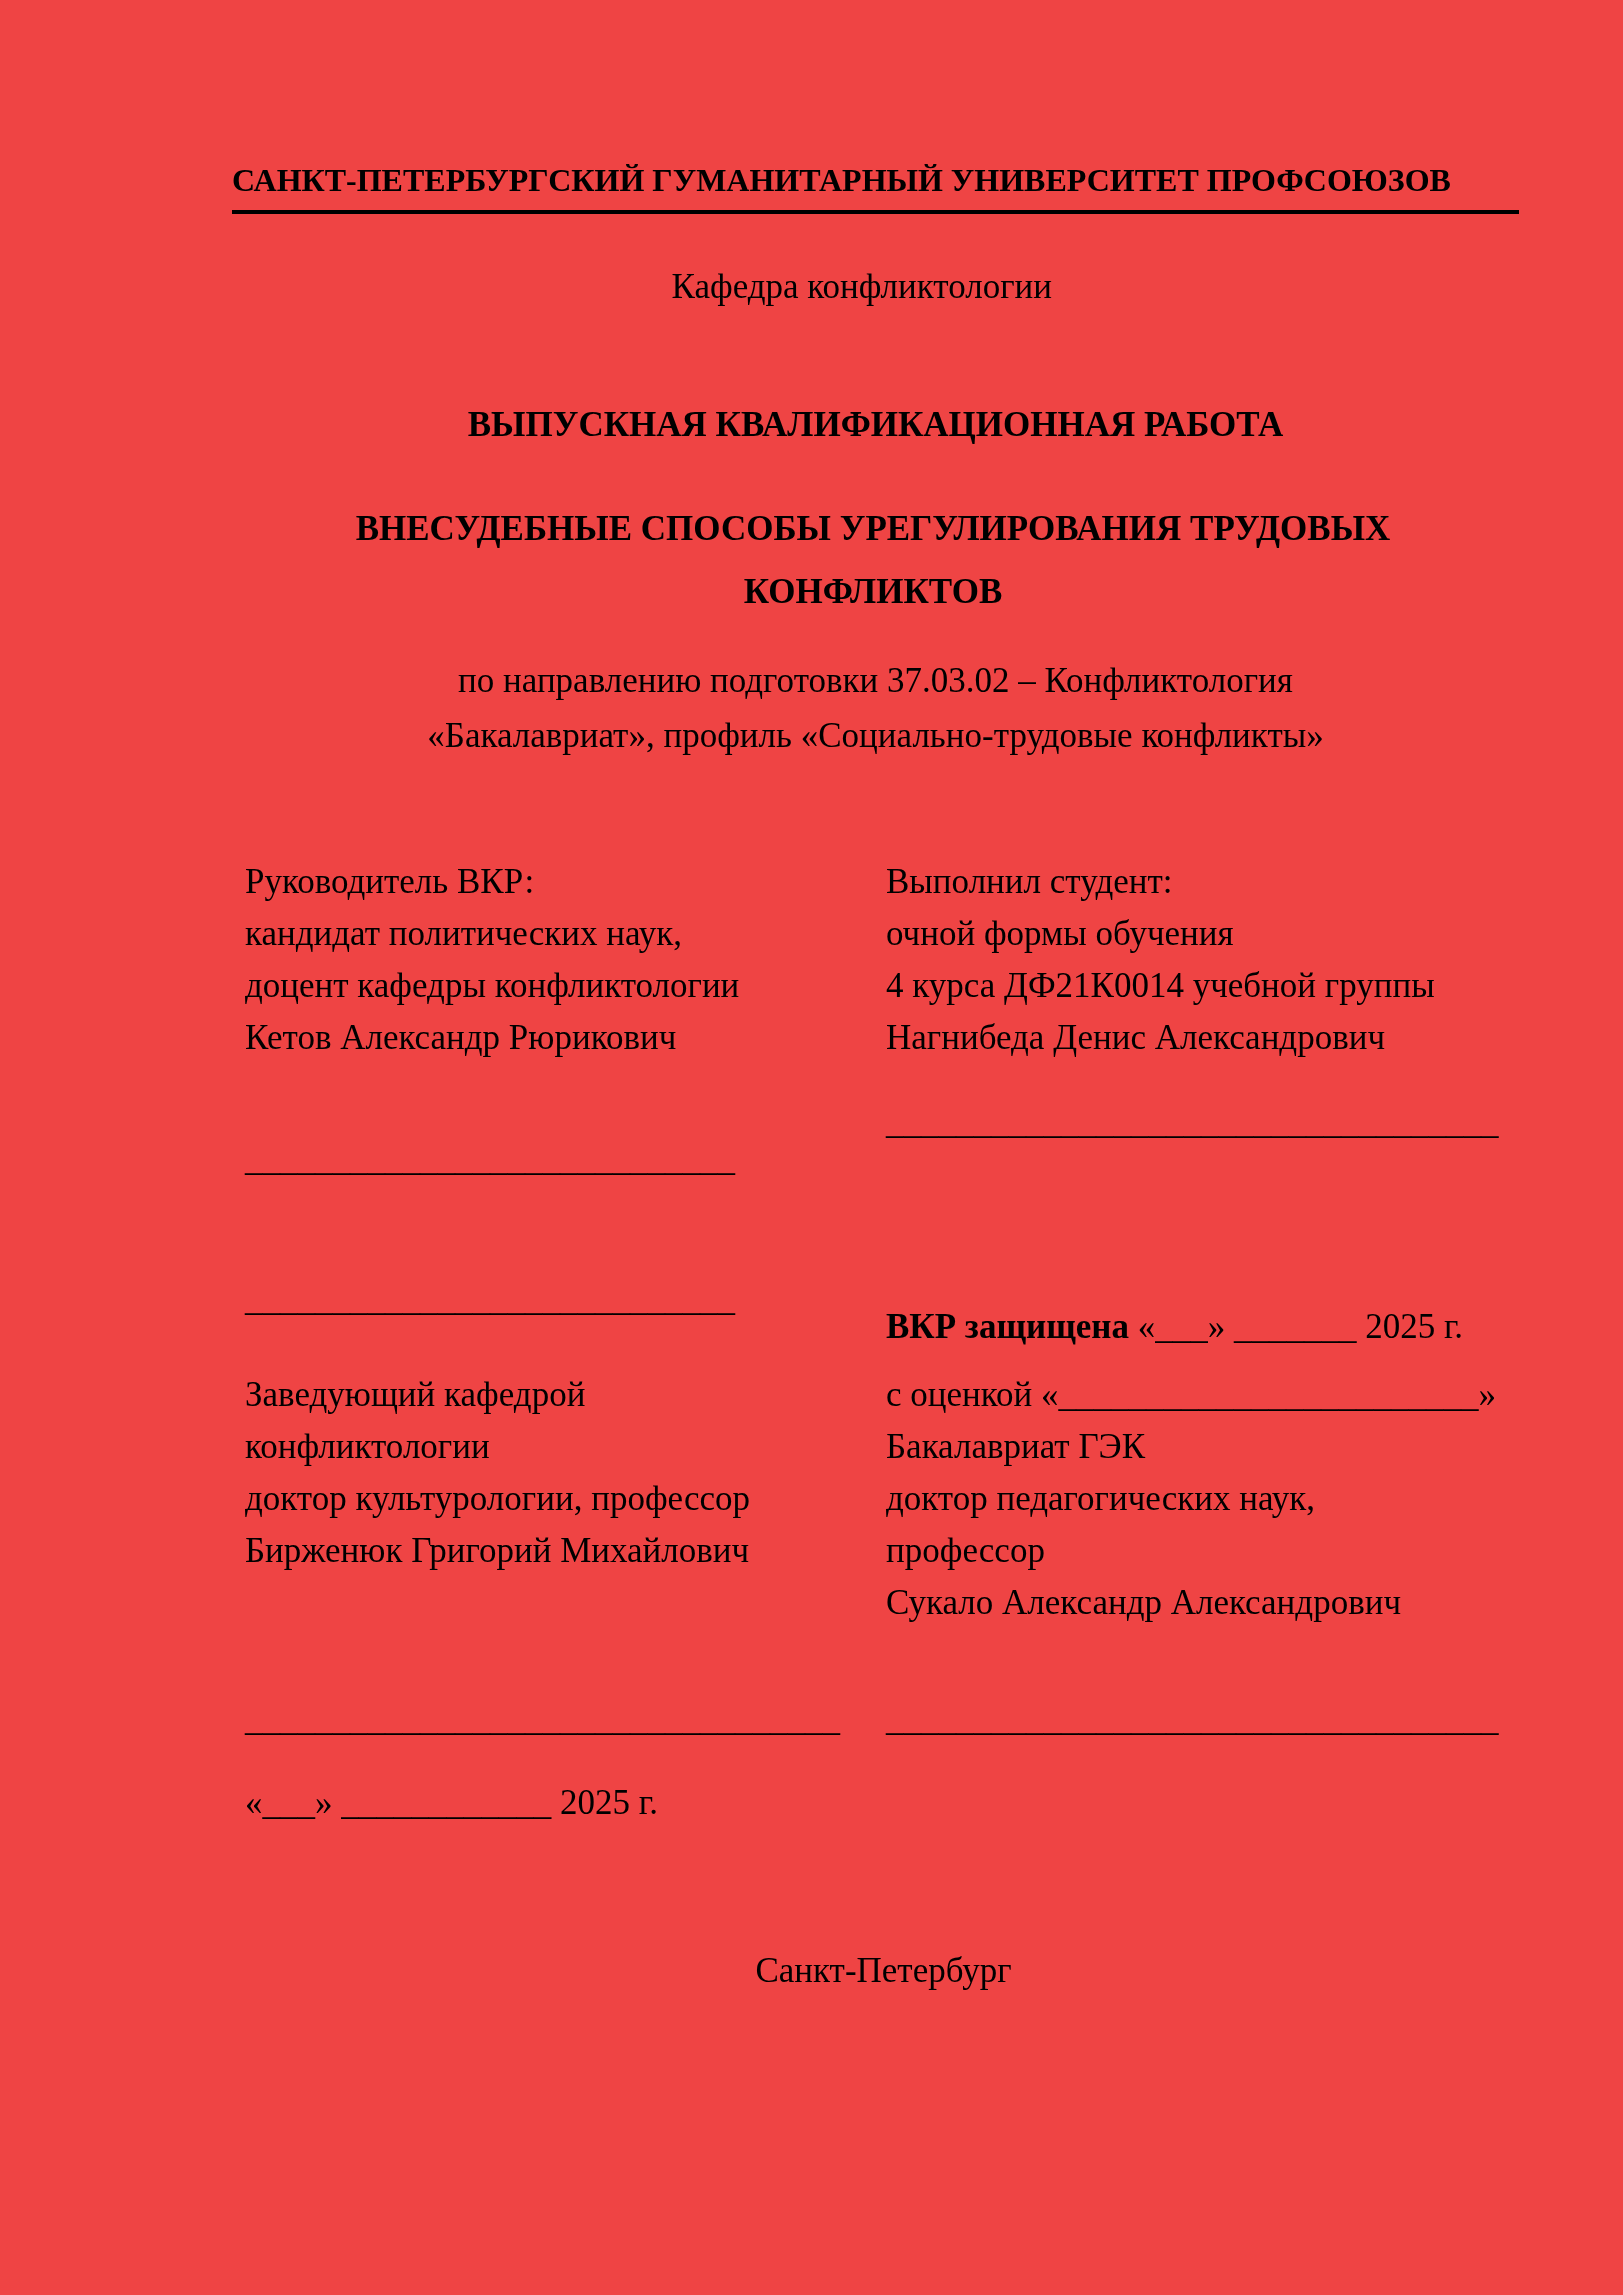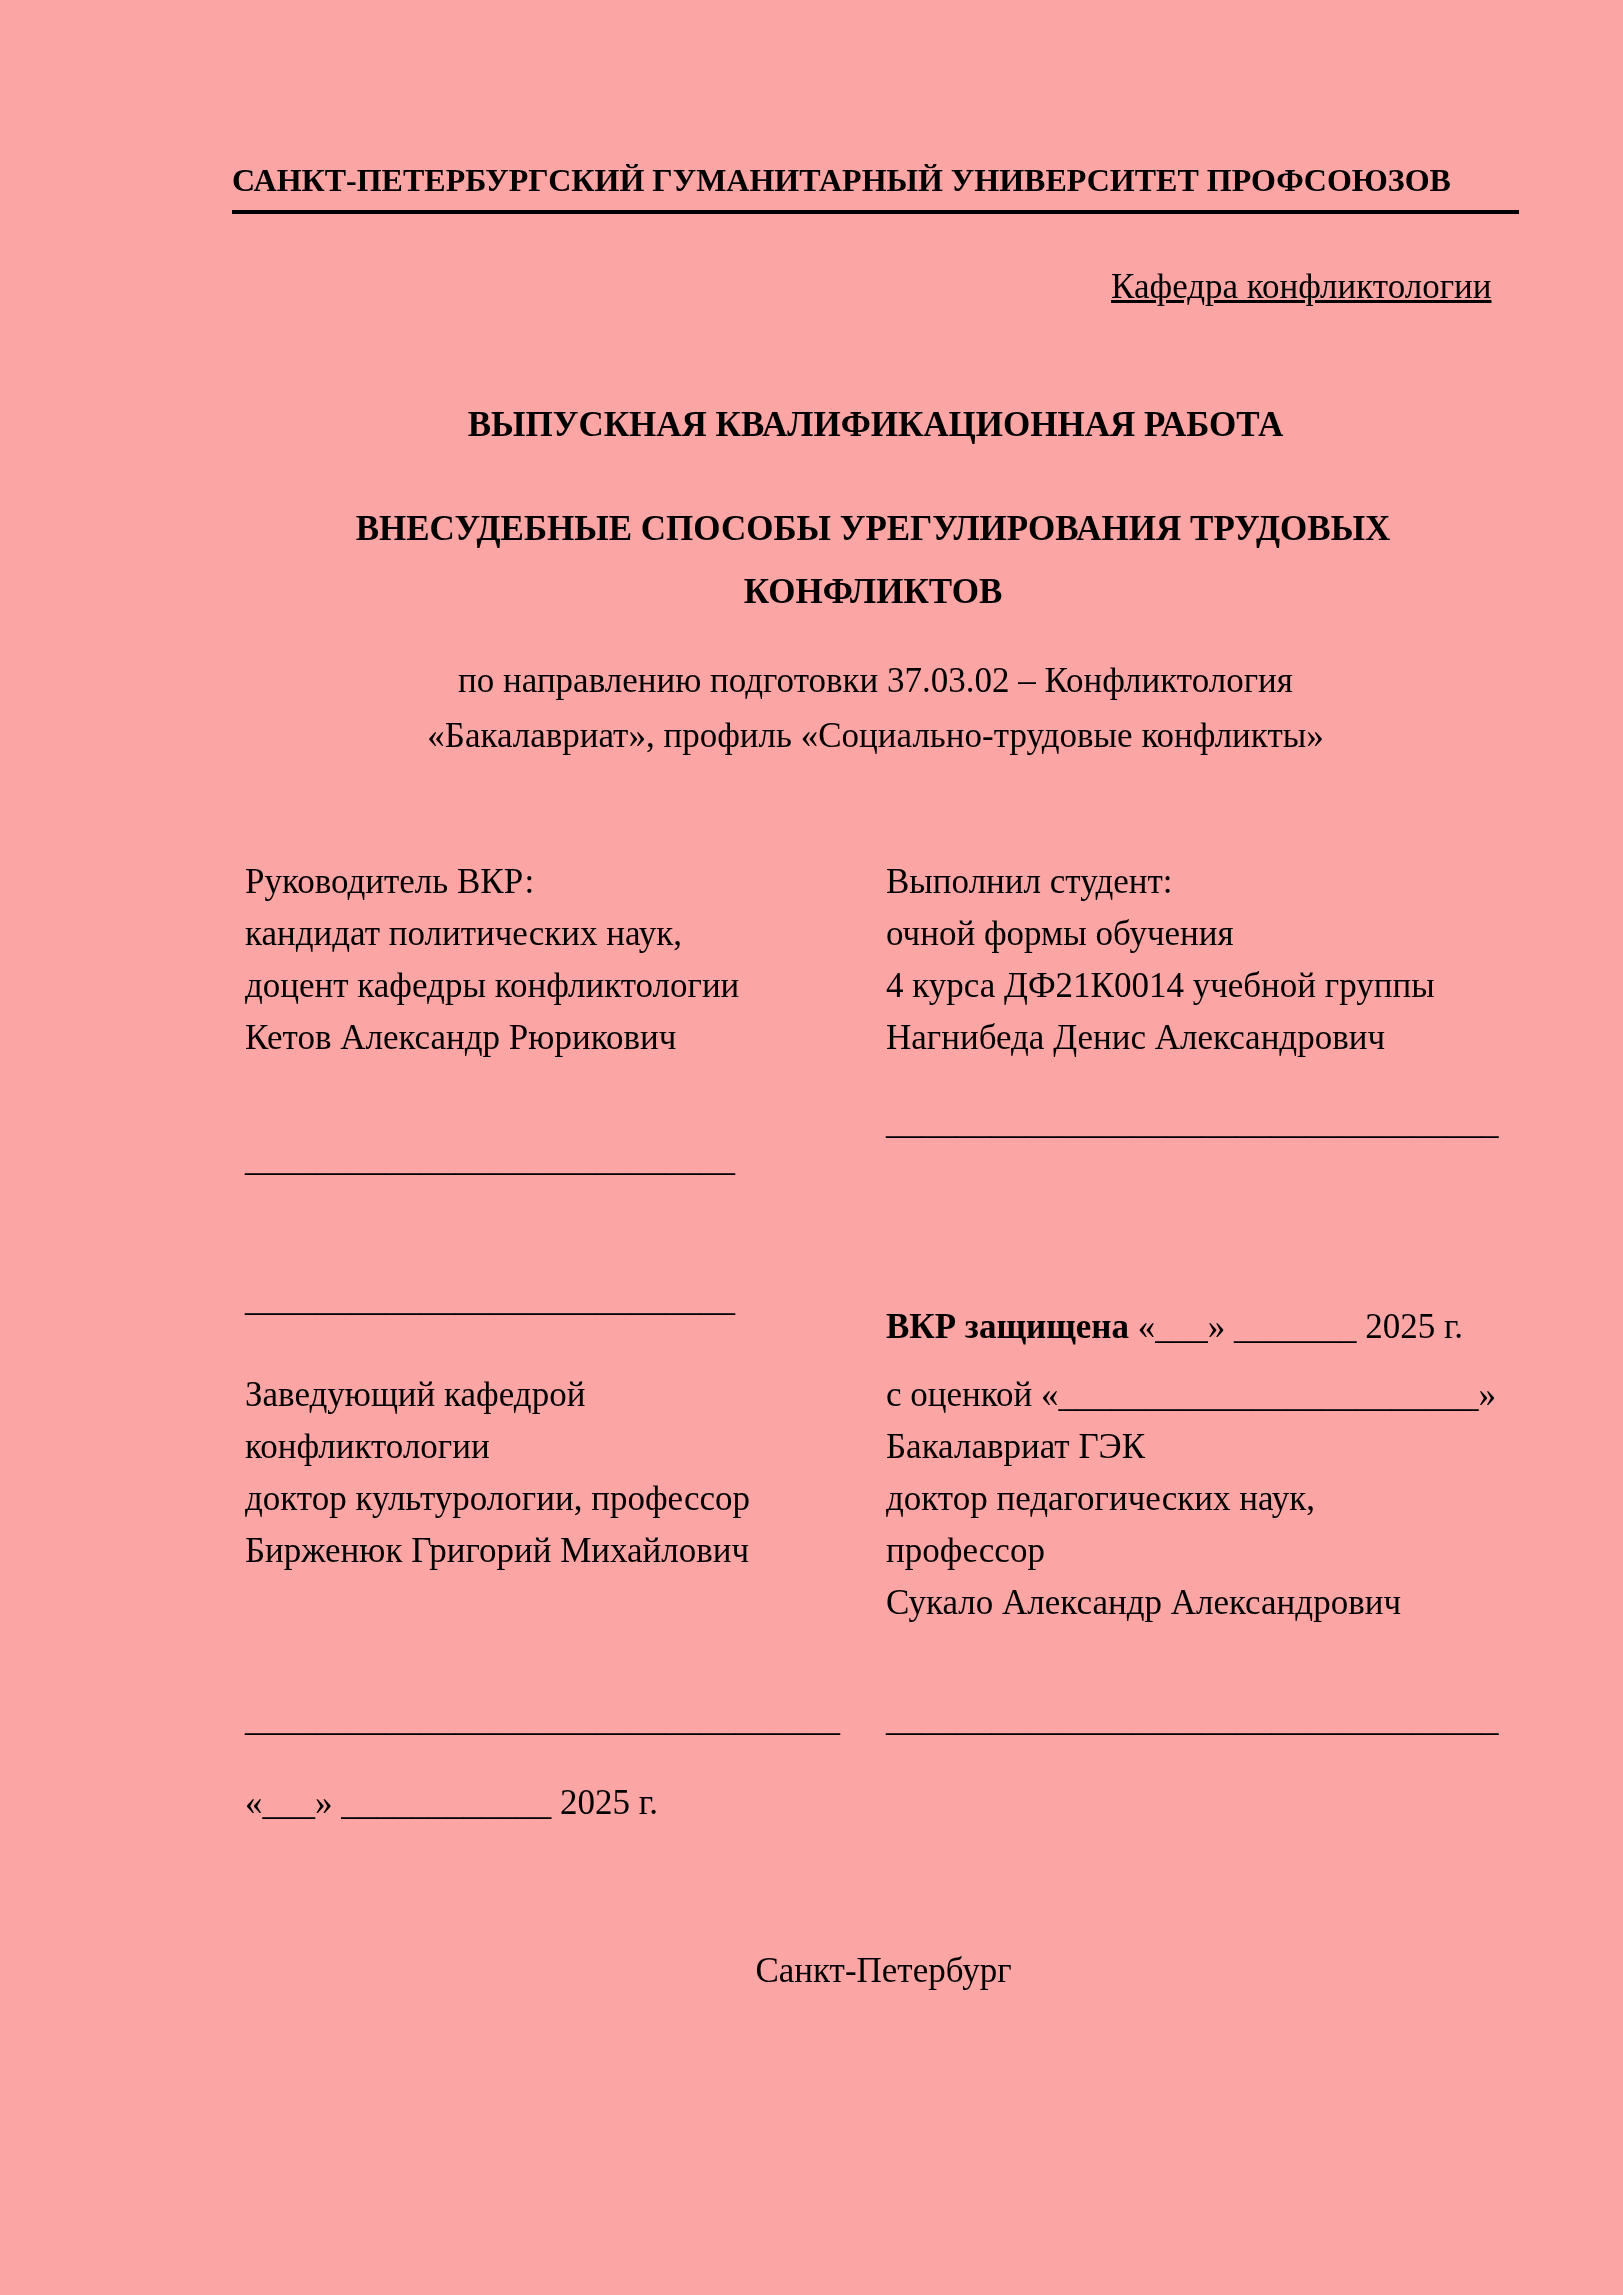--- a/index.html
+++ b/index.html
@@ -7,29 +7,29 @@
   body {
     width: 1623px;
     height: 2295px;
     font-family: "Liberation Serif", "DejaVu Serif", serif;
     color: #000000;
   }
   .page {
     position: relative;
     width: 1623px;
     height: 2295px;
-    background: #fca5a5;
+    background: #ef4444;
     font-size: 35px;
     line-height: 52px;
     overflow: hidden;
   }
   .abs { position: absolute; }
   .bold { font-weight: 700; }
   .center { text-align: center; }
-  .right { text-align: right; text-decoration: underline; }
+  .right { text-align: center; }
 
   #university { left: 232px; top: 161px; width: 1287px; }
   #university .u-text {
     font-size: 32px;
     font-weight: 700;
     line-height: 38px;
     white-space: nowrap;
   }
   #university .u-rule { height: 3.9px; background: #000; margin-top: 11px; }
 

